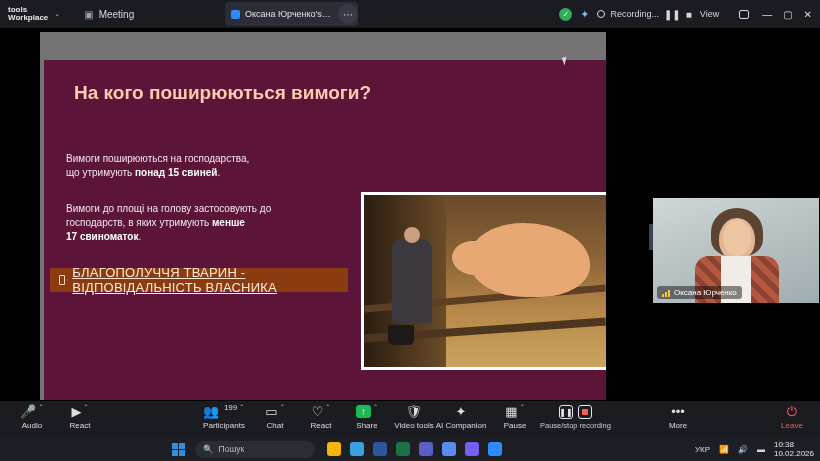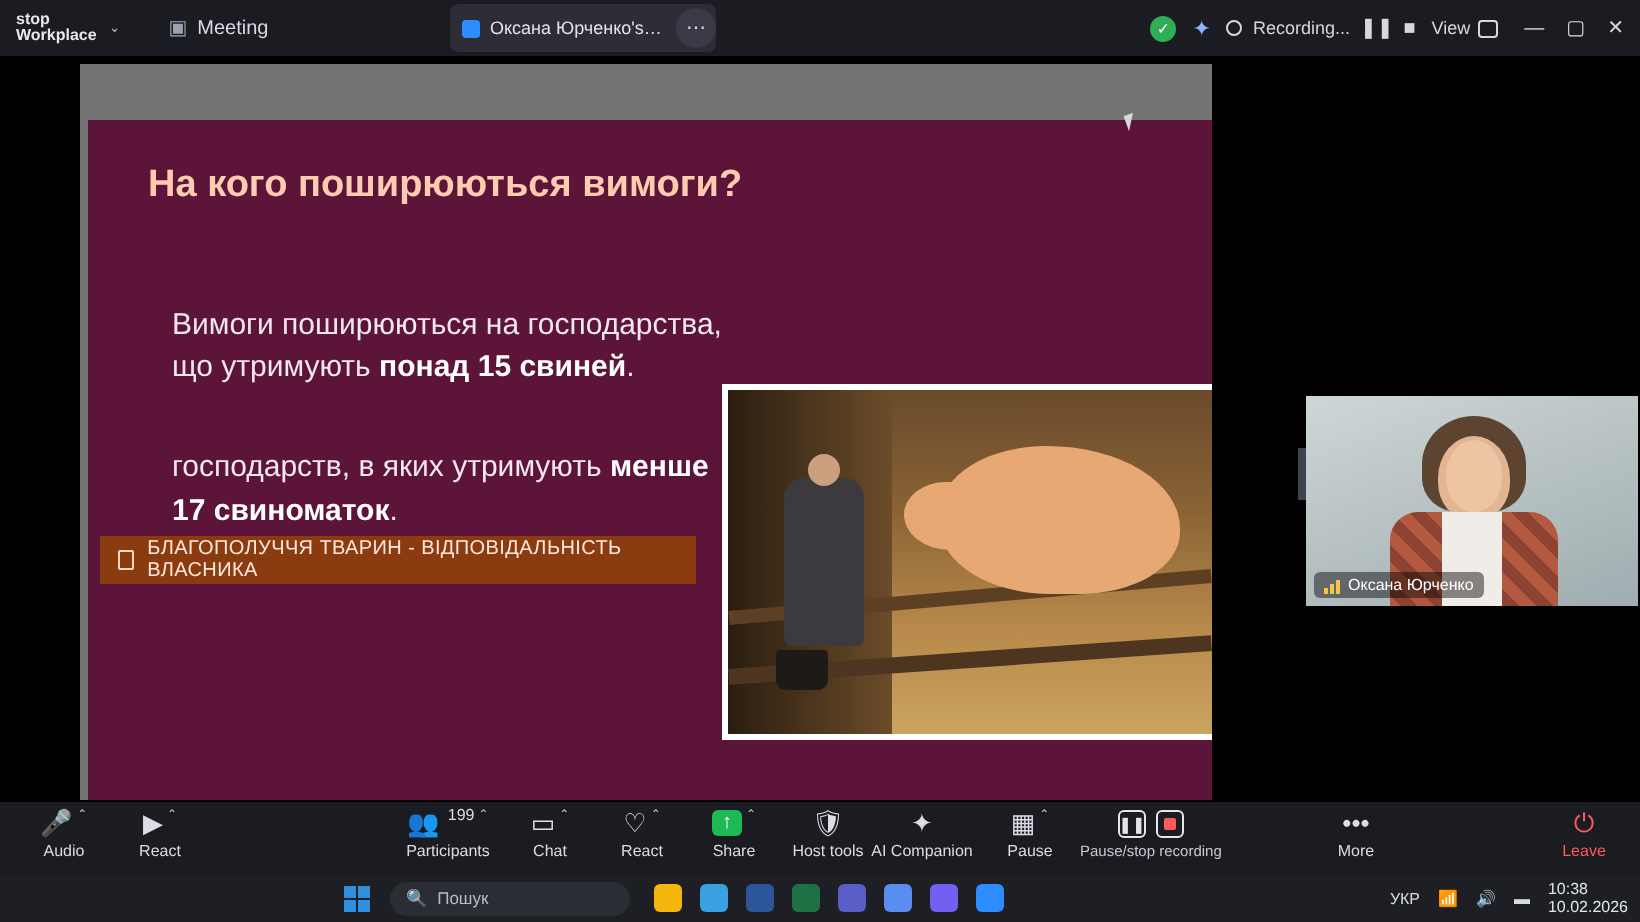--- a/index.html
+++ b/index.html
@@ -81,21 +81,21 @@
   }
   .ai-ic { color: #8ab4ff; font-size: 11px; }
   .rec-group { display: flex; align-items: center; gap: 5px; }
   .rec-dot {
     width: 8px; height: 8px; border-radius: 50%;
     border: 1.5px solid #d7d7e0;
   }
   .rec-text { font-size: 9px; color: #d7d7e0; }
   .ic-btn { color: #d7d7e0; font-size: 10px; }
   .view-btn {
-    display: flex; align-items: center; gap: 4px;
+    display: flex; align-items: center; gap: 20px;
     font-size: 9px; color: #d7d7e0;
   }
   .view-sq {
     width: 10px; height: 9px; border: 1.2px solid #d7d7e0; border-radius: 2px;
   }
   .win-ctrls { display: flex; align-items: center; gap: 11px; margin-left: 5px; color: #d7d7e0; font-size: 10px; }
 
   
   .stage {
     position: absolute; top: 28px; left: 0;
@@ -115,39 +115,38 @@
   }
   .slide-title {
     position: absolute; left: 30px; top: 22px;
     color: #ffccb0;
     font-size: 19px;
     font-weight: bold;
   }
   .slide-p {
     position: absolute;
     color: #f3e7ee;
-    font-size: 15px;
+    font-size: 10px;
     line-height: 1.42;
-    margin-left: 20px;
   }
   .slide-p b { color: #ffffff; }
   .p1 { left: 22px; top: 92px; width: 310px; }
   .p2 { left: 22px; top: 142px; width: 300px; }
   .ribbon {
     position: absolute; left: 6px; top: 208px;
     width: 298px; height: 24px;
     background: #8a3c10;
     display: flex; align-items: center; gap: 7px;
     padding-left: 9px;
   }
   .ribbon .bk {
     width: 8px; height: 10px; border: 1.3px solid #ffd9c2; border-radius: 1px;
   }
   .ribbon .tx {
-    color: #ffe9dc; font-size: 10px; letter-spacing: .2px;
+    color: #ffe9dc; font-size: 13px; letter-spacing: .2px; text-decoration: underline;
   }
   .photo {
     position: absolute; left: 317px; top: 132px;
     width: 248px; height: 178px;
     border: 3px solid #ffffff;
     background: linear-gradient(180deg,#6a4a2c 0%,#8a6335 35%,#b98a4b 70%,#caa45f 100%);
     overflow: hidden;
   }
   .photo .beam {
     position: absolute; left: 0; top: 58%;
@@ -327,21 +326,21 @@
   }
   .clock { line-height: 1.15; font-size: 8px; color: #e2e5ea; }
 </style>
 </head>
 <body>
 
 <div class="app">
 
   <div class="topbar">
     <div class="zoom-logo">
-      <span class="l1">stop</span>
+      <span class="l1">tools</span>
       <span class="l2">Workplace</span>
     </div>
     <span class="chev">⌄</span>
 
     <div class="tab-meeting">
       <span class="ic">▣</span>
       <span>Meeting</span>
     </div>
 
     <div class="screen-pill">
@@ -376,21 +375,21 @@
     <div class="shared-frame">
       <div class="slide">
         <div class="slide-title">На кого поширюються вимоги?</div>
 
         <div class="slide-p p1">
           <span>Вимоги поширюються на господарства,</span><br>
           <span>що утримують </span><b>понад 15 свиней</b><span>.</span>
         </div>
 
         <div class="slide-p p2">
-          <br>
+          <span>Вимоги до площі на голову застосовують до</span><br>
           <span>господарств, в яких утримують </span><b>менше</b><br>
           <b>17 свиноматок</b><span>.</span>
         </div>
 
         <div class="ribbon">
           <span class="bk"></span>
           <span class="tx">БЛАГОПОЛУЧЧЯ ТВАРИН - ВІДПОВІДАЛЬНІСТЬ ВЛАСНИКА</span>
         </div>
 
         <div class="photo">
@@ -476,21 +475,21 @@
         <span class="tb-ic">
             <span class="green-sq">↑</span>
           </span>
         <span class="caret">⌃</span>
       </div>
       <span class="tb-lbl">Share</span>
     </div>
 
     <div class="tb-item" style="left:388px">
       <span class="tb-ic">🛡</span>
-      <span class="tb-lbl">Host tools</span>
+      <span class="tb-lbl">Video tools</span>
     </div>
 
     <div class="tb-item" style="left:433px;width:56px">
       <span class="tb-ic">✦</span>
       <span class="tb-lbl">AI Companion</span>
     </div>
 
     <div class="tb-item" style="left:489px">
       <div class="tb-with-caret">
         <span class="tb-ic">▦</span>

